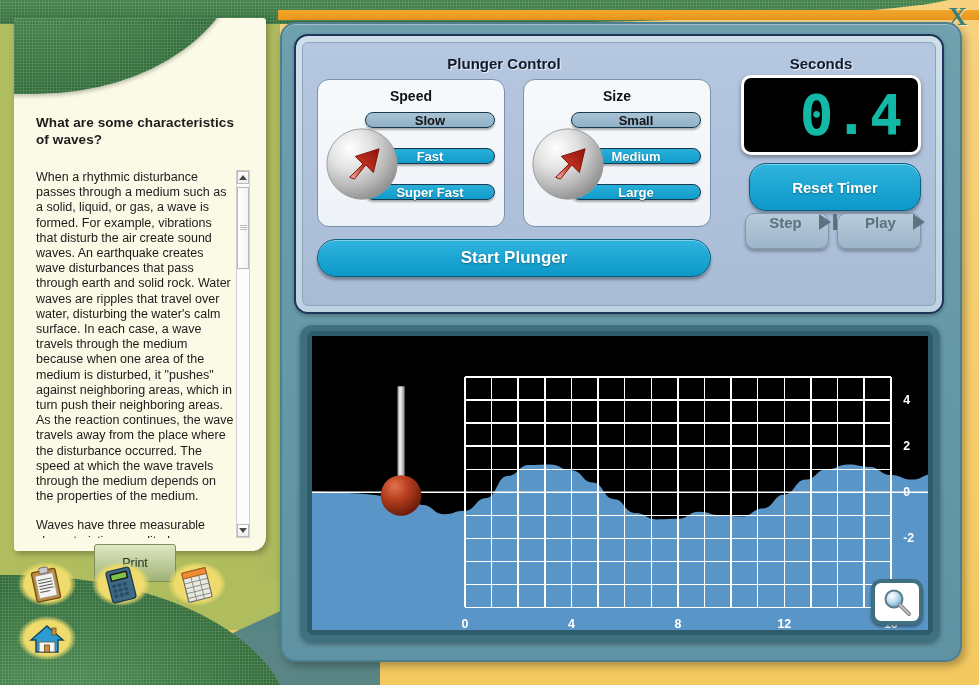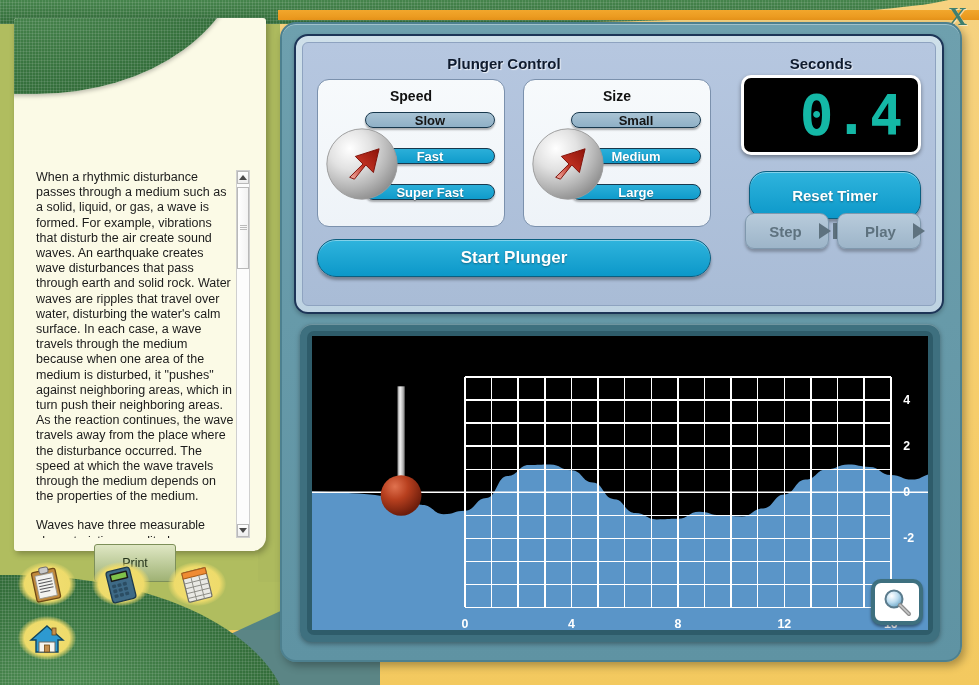--- a/index.html
+++ b/index.html
@@ -209,34 +209,34 @@
     box-shadow: 0 2px 4px rgba(0,0,0,.4);
     display:flex; align-items:center; justify-content:flex-end;
     padding-right: 14px; overflow:hidden;
   }
   .lcd span {
     font: bold 56px "DejaVu Sans Mono", monospace; color:#14b8a6;
     letter-spacing: 1px; line-height:1;
   }
 
   .reset-btn {
-    position:absolute; right:14px; top:128px; width:172px; height:48px;
+    position:absolute; right:14px; top:120px; width:172px; height:48px;
     border-radius: 17px; border:1px solid #0b5f80;
     background: linear-gradient(180deg,#2fb4dd,#0c98c9);
     color:#fff; font: bold 15px "Liberation Sans", sans-serif;
     text-shadow: 0 1px 2px rgba(0,0,0,.35);
     display:flex;align-items:center;justify-content:center;cursor:pointer;
     box-shadow: 0 3px 3px rgba(0,0,0,.3), inset 0 1px 0 rgba(255,255,255,.4);
   }
   .xbtn {
     position:absolute; top:170px; height:36px; border-radius: 9px;
     background: linear-gradient(180deg,#b8cbdb,#9db5c9);
     border:1px solid #7f98ad; color:#5e727f;
     font: bold 15px "Liberation Sans", sans-serif;
-    display:flex;align-items:center;justify-content:center;gap:17px;cursor:pointer;
+    display:flex;align-items:flex-start;justify-content:center;gap:17px;cursor:pointer;
     box-shadow: 0 3px 3px rgba(0,0,0,.25);
     padding-left: 32px;
   }
   .xbtn.step { right:106px; width:84px; }
   .xbtn.play { right:14px; width:84px; }
   .tri { width:0;height:0;border-top:8px solid transparent;border-bottom:8px solid transparent;border-left:12px solid #5e727f; }
   .bar { width:4px; height:16px; background:#5e727f; }
 
   
   .graph-frame {
@@ -267,20 +267,21 @@
 <div class="bg-green-bottom"></div>
 <div class="bg-green-strip"></div>
 <div class="bg-orange-bar"></div>
 
 <div class="close-btn">X</div>
 
 <div class="content-card">
   <div class="card-curve">
     <div class="blob"></div>
   </div>
+  <div class="card-title">What are some characteristics of waves?</div>
 
   <div class="card-body">
     <p>When a rhythmic disturbance passes through a medium such as a solid, liquid, or gas, a wave is formed. For example, vibrations that disturb the air create sound waves. An earthquake creates wave disturbances that pass through earth and solid rock. Water waves are ripples that travel over water, disturbing the water's calm surface. In each case, a wave travels through the medium because when one area of the medium is disturbed, it "pushes" against neighboring areas, which in turn push their neighboring areas. As the reaction continues, the wave travels away from the place where the disturbance occurred. The speed at which the wave travels through the medium depends on the properties of the medium.</p>
     <p>Waves have three measurable characteristics: amplitude, frequency, and wavelength. The amplitude of a wave determines the magnitude of the</p>
   </div>
 
   <div class="scrollbar">
     <div class="sb-arrow up">
         <i></i>
       </div>

